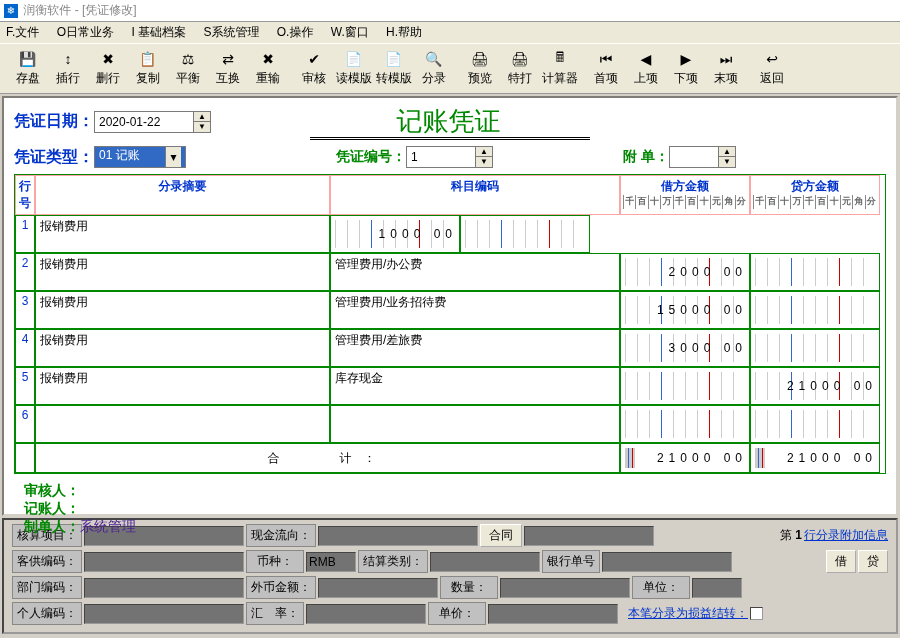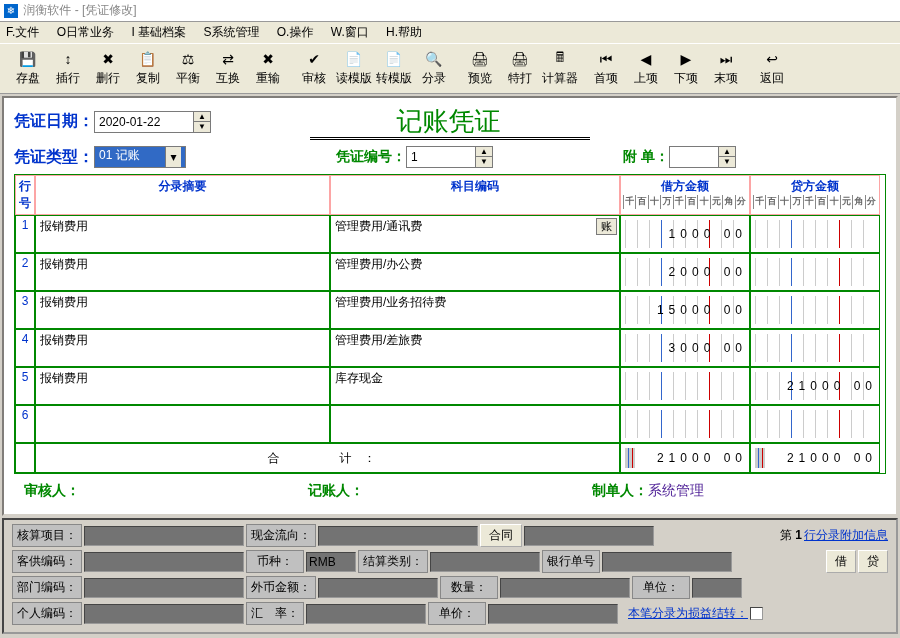--- a/index.html
+++ b/index.html
@@ -44,21 +44,21 @@
 .gr-subject { width: 290px; position: relative; }
 .gr-amount { width: 130px; position: relative; padding: 4px; }
 .amount-grid { display: flex; height: 100%; position: relative; }
 .amount-col { flex: 1; border-left: 1px solid #ccc; }
 .amount-col.blue { border-left: 1px solid #3366cc; }
 .amount-col.red { border-left: 1px solid #cc0000; }
 .amount-val { position: absolute; right: 2px; top: 50%; transform: translateY(-50%); font-size: 12px; letter-spacing: 5px; text-align: right; white-space: nowrap; }
 .total-row { display: flex; height: 30px; background: #fff; }
 .total-row .gr-cell { display: flex; align-items: center; }
 .btn-small { background: #ece9d8; border: 1px solid #7a7a7a; padding: 0 4px; font-size: 11px; position: absolute; right: 2px; top: 2px; cursor: pointer; }
-.footer-labels { display: flex; margin-top: 8px; padding: 0 10px; }
+.footer-labels { display: flex; margin-top: 8px; padding: 0 10px; flex-direction: column; }
 .footer-labels > div { flex: 1; color: #008800; font-weight: bold; font-size: 14px; }
 .bottom-panel { background: #d4d0c8; border: 2px inset #999; margin: 2px; padding: 4px 8px; }
 .bp-row { display: flex; align-items: center; margin-bottom: 3px; gap: 2px; }
 .bp-label { background: #c0c0c0; border: 1px solid #888; padding: 2px 4px; font-size: 12px; min-width: 58px; text-align: center; }
 .bp-input { border: 1px inset #999; background: #737373; height: 20px; padding: 0 2px; font-size: 12px; }
 .bp-btn { background: #ece9d8; border: 1px outset #fff; padding: 2px 8px; cursor: pointer; font-size: 12px; }
 .link-blue { color: #0033cc; text-decoration: underline; cursor: pointer; }
 .checkbox { width: 13px; height: 13px; border: 1px inset #999; background: #fff; display: inline-block; }
 </style>
 </head>
@@ -233,21 +233,20 @@
             <div>元</div>
             <div>角</div>
             <div>分</div>
           </div>
       </div>
     </div>
     <div id="grid-body">
         <div class="grid-row">
           <div class="gr-cell gr-rownum">1</div>
           <div class="gr-cell gr-summary">报销费用</div>
-          <div class="gr-cell gr-subject">管理费用/通讯费<span class="btn-small">账</span></div>
           <div class="gr-cell gr-amount">
             <div class="amount-grid">
               <div class="amount-col "></div>
               <div class="amount-col "></div>
               <div class="amount-col "></div>
               <div class="amount-col blue"></div>
               <div class="amount-col "></div>
               <div class="amount-col "></div>
               <div class="amount-col "></div>
               <div class="amount-col red"></div>

